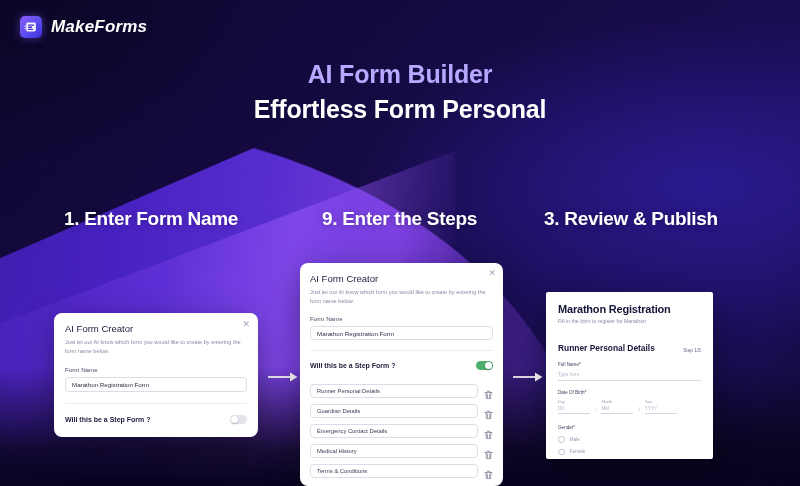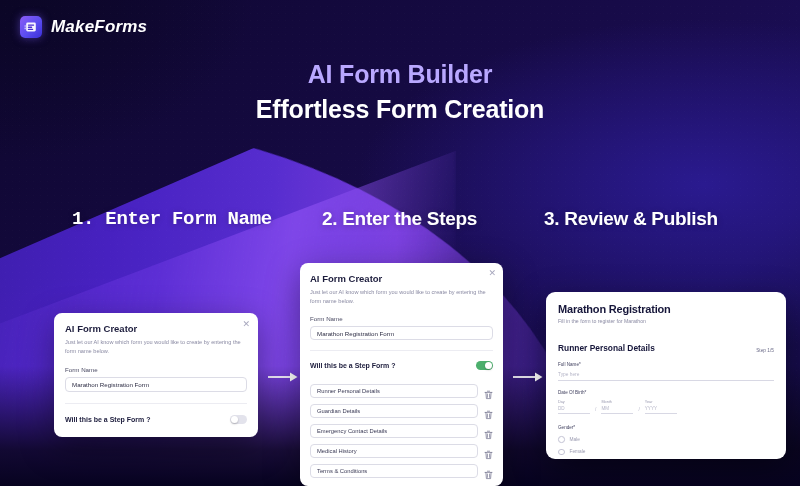--- a/index.html
+++ b/index.html
@@ -80,40 +80,40 @@
     color: #ffffff;
   }
 
   
   .steps-row { position: absolute; left: 0; right: 0; top: 208px; z-index: 5; }
   .step-label {
     position: absolute; color: #fff; font-size: 19px; font-weight: 800; letter-spacing: -.3px;
     white-space: nowrap;
     text-shadow: 0 1px 6px rgba(0,0,0,.25);
   }
-  .step-label.s1 { left: 72px; font-family: Liberation Mono, monospace; }
+  .step-label.s1 { left: 64px; }
   .step-label.s2 { left: 322px; }
   .step-label.s3 { left: 544px; }
 
   
   .arrow { position: absolute; z-index: 7; }
   .arrow.a1 { left: 268px; top: 369px; }
   .arrow.a2 { left: 513px; top: 369px; }
 
   
   .card {
     position: absolute;
     background: #fff;
     border-radius: 8px;
     box-shadow: 0 10px 34px rgba(0,0,0,.38);
     z-index: 8;
     overflow: hidden;
   }
   .card-title {
-    font-size: 9.5px; font-weight: 700; color: #1c1c3c;
+    font-size: 9.5px; font-weight: 400; color: #1c1c3c;
   }
   .card-desc {
     font-size: 5.6px; color: #8a8aa3; line-height: 1.55; margin-top: 4px;
   }
   .field-label {
     font-size: 6.2px; color: #4a4a63;
   }
   .text-input {
     width: 100%;
     border: 1px solid #dcdce6;
@@ -157,21 +157,21 @@
     display: flex; align-items: center; gap: 6px; margin-top: 6px;
   }
   .step-item .si-box {
     flex: 1; height: 14px; border: 1px solid #dcdce6; border-radius: 4px;
     display: flex; align-items: center; padding: 0 6px;
     font-size: 5.8px; color: #3a3a55;
   }
   .trash { flex: none; width: 9px; height: 10px; }
 
   
-  .card3 { left: 546px; top: 292px; width: 240px; height: 167px; border-radius: 9px; }
+  .card3 { left: 546px; top: 292px; width: 167px; height: 167px; border-radius: 2px; }
   .c3-head { padding: 11px 12px 9px 12px; }
   .c3-title { font-size: 11px; font-weight: 800; color: #16163a; letter-spacing: -.2px; }
   .c3-sub { font-size: 5.2px; color: #8a8aa3; margin-top: 3px; }
   .c3-sec {
     display: flex; align-items: flex-end; justify-content: space-between;
     padding: 0 12px; margin-top: 10px;
   }
   .c3-sec-title { font-size: 8.4px; font-weight: 800; color: #16163a; }
   .c3-step-count { font-size: 4.8px; color: #6b6b88; }
   .c3-body { padding: 0 12px; }
@@ -214,26 +214,26 @@
       <rect x="3.8" y="8.8" width="5.4" height="1.3" rx="0.6" fill="#4a2fd0"></rect>
       <rect x="0.4" y="5.2" width="1.6" height="1.6" rx="0.5" fill="#c3b0ff"></rect>
       <rect x="0.4" y="7.6" width="1.6" height="1.6" rx="0.5" fill="#c3b0ff"></rect>
     </svg>
   </span>
   <span class="logo-text">MakeForms</span>
 </div>
 
 <div class="hero">
   <div class="hero-line1">AI Form Builder</div>
-  <div class="hero-line2">Effortless Form Creation</div>
+  <div class="hero-line2">Effortless Form Personal</div>
 </div>
 
 <div class="steps-row">
   <div class="step-label s1">1. Enter Form Name</div>
-  <div class="step-label s2">2. Enter the Steps</div>
+  <div class="step-label s2">9. Enter the Steps</div>
   <div class="step-label s3">3. Review &amp; Publish</div>
 </div>
 
 <div class="arrow a1">
   <svg width="30" height="12" viewBox="0 0 30 12" aria-hidden="true">
     <line x1="0" y1="6" x2="23" y2="6" stroke="#ffffff" stroke-width="1.8"></line>
     <polygon points="22,1.6 29.5,6 22,10.4" fill="#ffffff"></polygon>
   </svg>
 </div>
 <div class="arrow a2">

